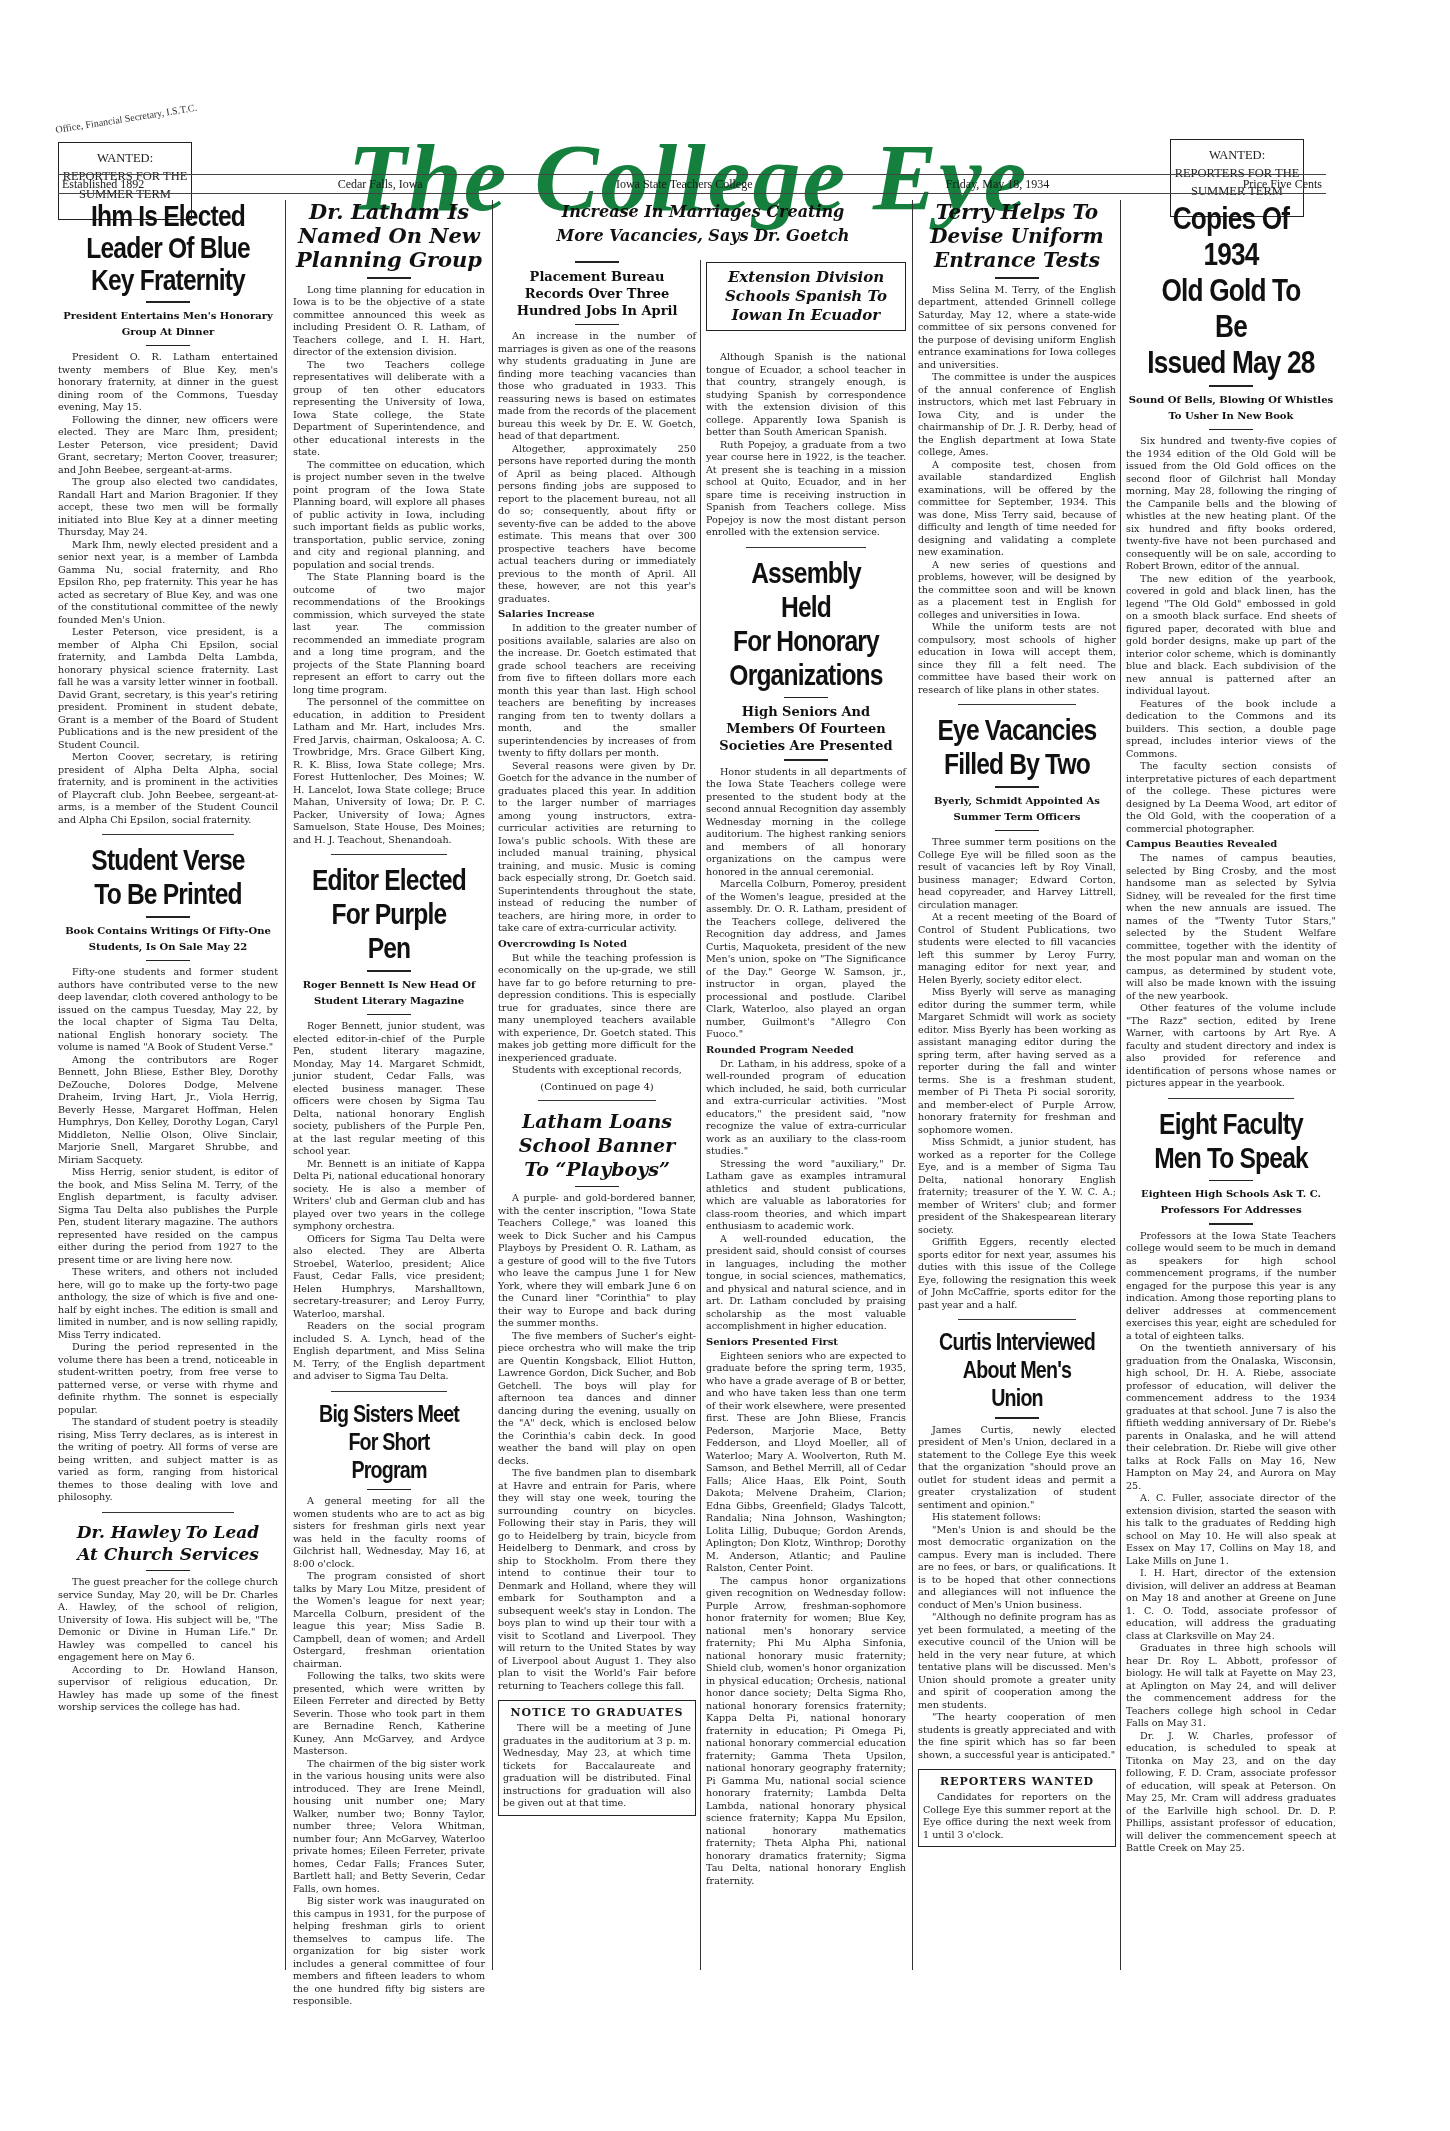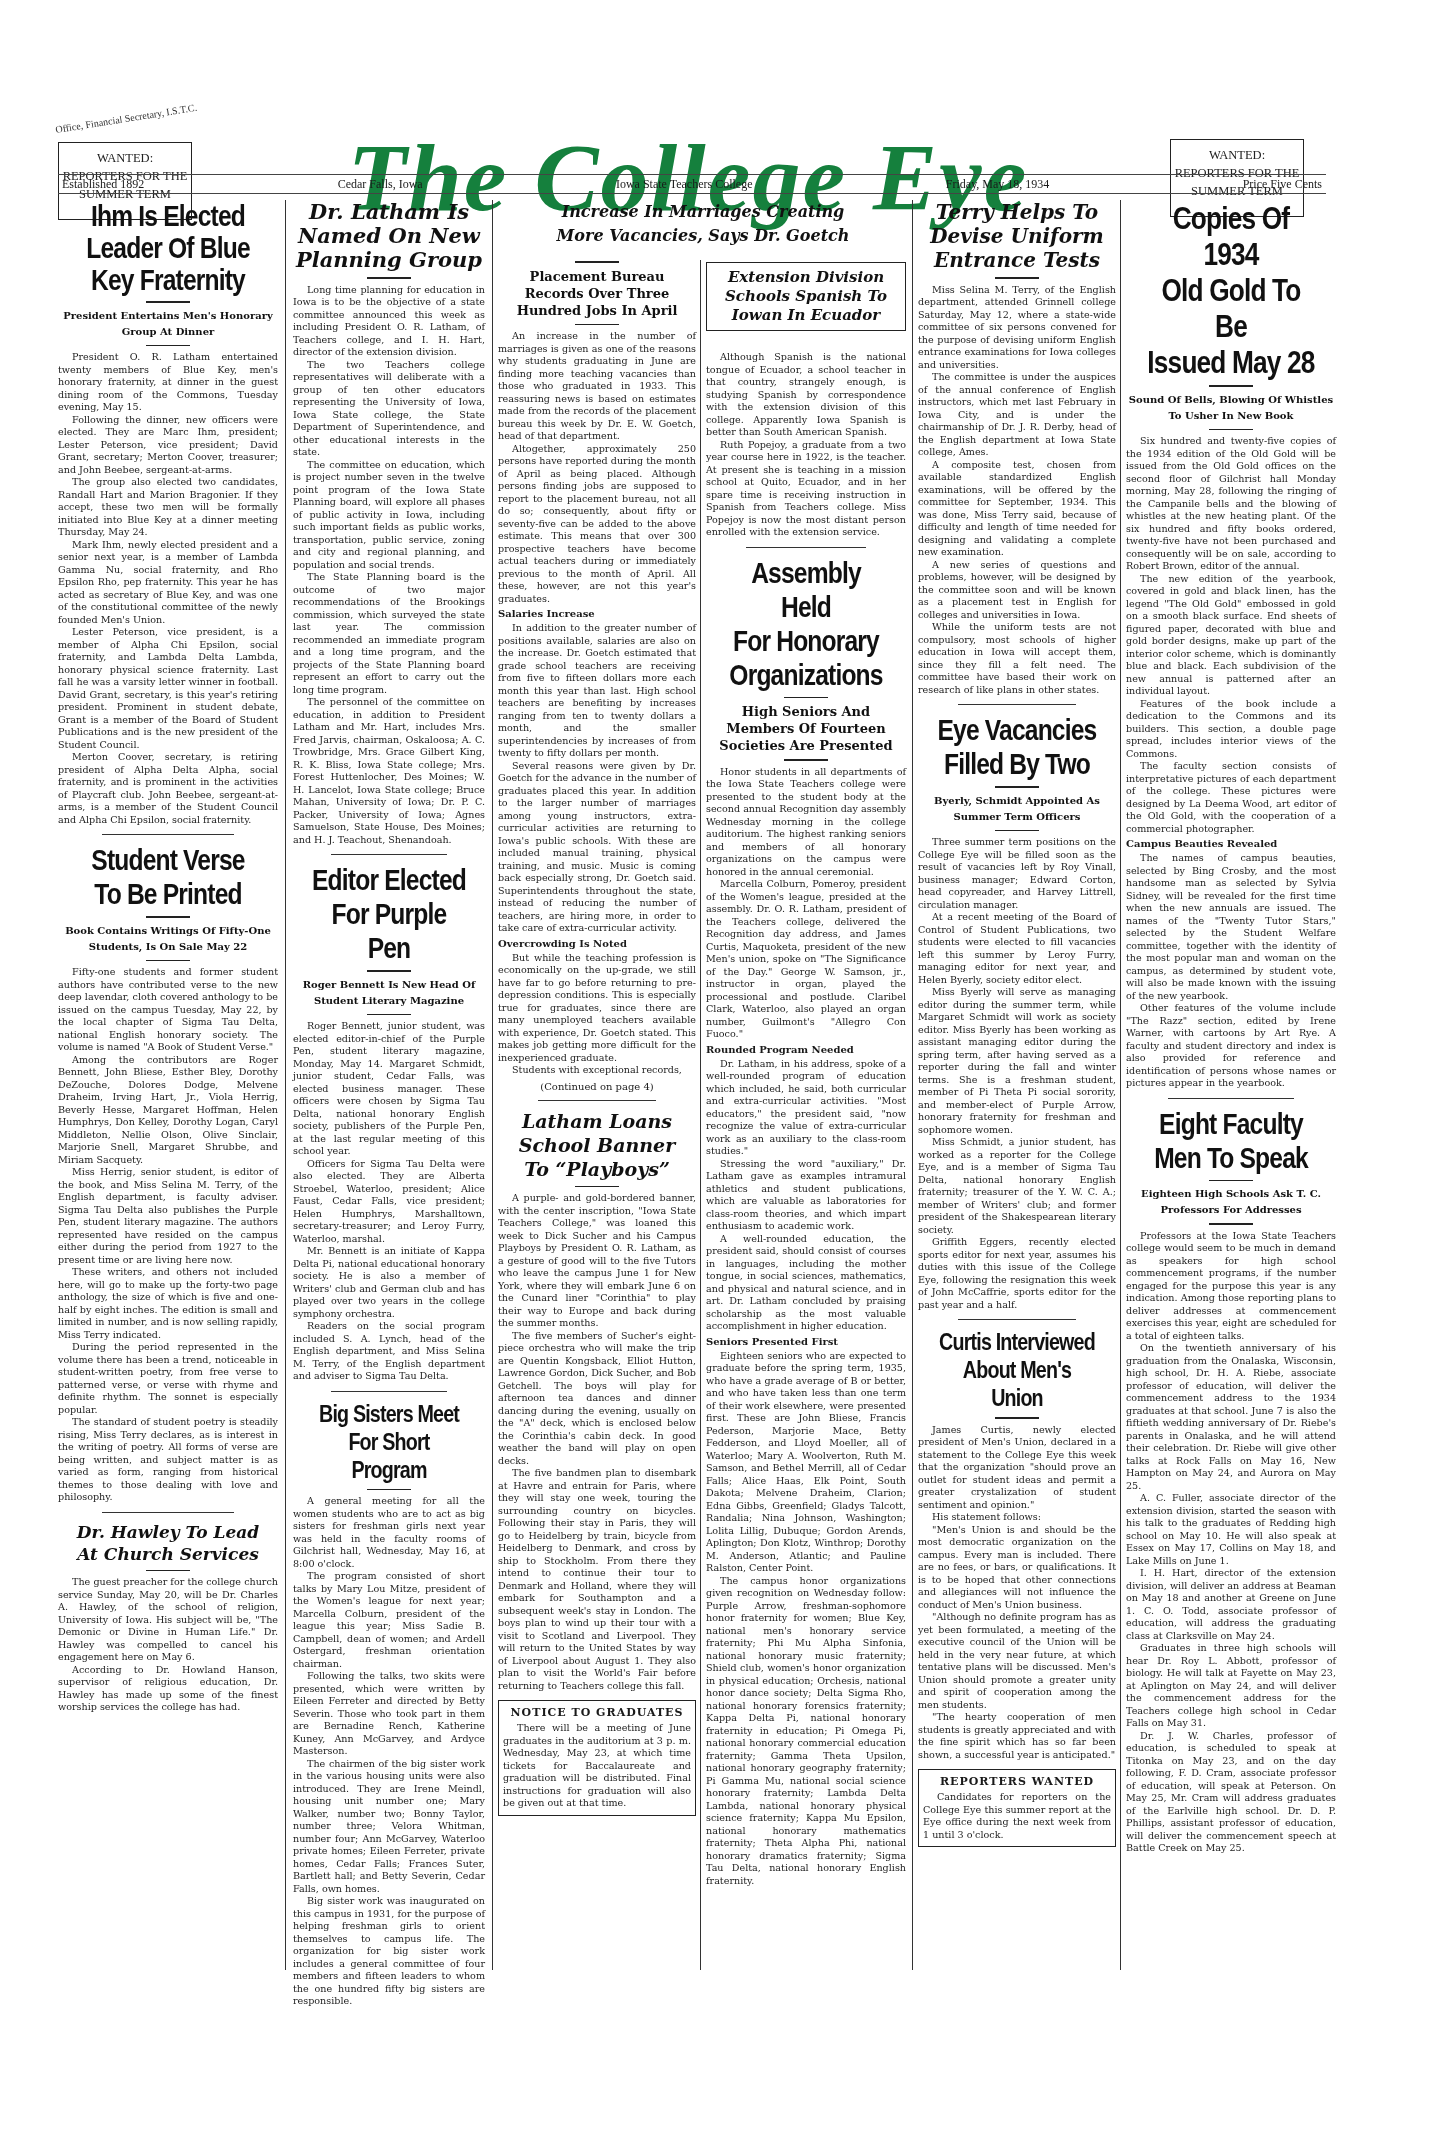--- a/index.html
+++ b/index.html
@@ -132,22 +132,22 @@
     <div>
       <div class="hl cond" style="font-size:30px;line-height:34px">
         <div>Editor Elected</div>
         <div>For Purple Pen</div>
       </div>
       <div class="dash"></div>
       <div class="deck">Roger Bennett Is New Head Of Student Literary Magazine</div>
       <div class="dash"></div>
       <div class="body">
         <p>Roger Bennett, junior student, was elected editor-in-chief of the Purple Pen, student literary magazine, Monday, May 14. Margaret Schmidt, junior student, Cedar Falls, was elected business manager. These officers were chosen by Sigma Tau Delta, national honorary English society, publishers of the Purple Pen, at the last regular meeting of this school year.</p>
+        <p>Mr. Bennett is an initiate of Kappa Delta Pi, national educational honorary society. He is also a member of Writers' club and German club and has played over two years in the college symphony orchestra.</p>
         <p>Officers for Sigma Tau Delta were also elected. They are Alberta Stroebel, Waterloo, president; Alice Faust, Cedar Falls, vice president; Helen Humphrys, Marshalltown, secretary-treasurer; and Leroy Furry, Waterloo, marshal.</p>
-        <p>Mr. Bennett is an initiate of Kappa Delta Pi, national educational honorary society. He is also a member of Writers' club and German club and has played over two years in the college symphony orchestra.</p>
         <p>Readers on the social program included S. A. Lynch, head of the English department, and Miss Selina M. Terry, of the English department and adviser to Sigma Tau Delta.</p>
       </div>
     </div>
     <div class="rule"></div>
     <div>
       <div class="hl cond" style="font-size:24px;line-height:28px">
         <div>Big Sisters Meet</div>
         <div>For Short Program</div>
       </div>
       <div class="dash"></div>

